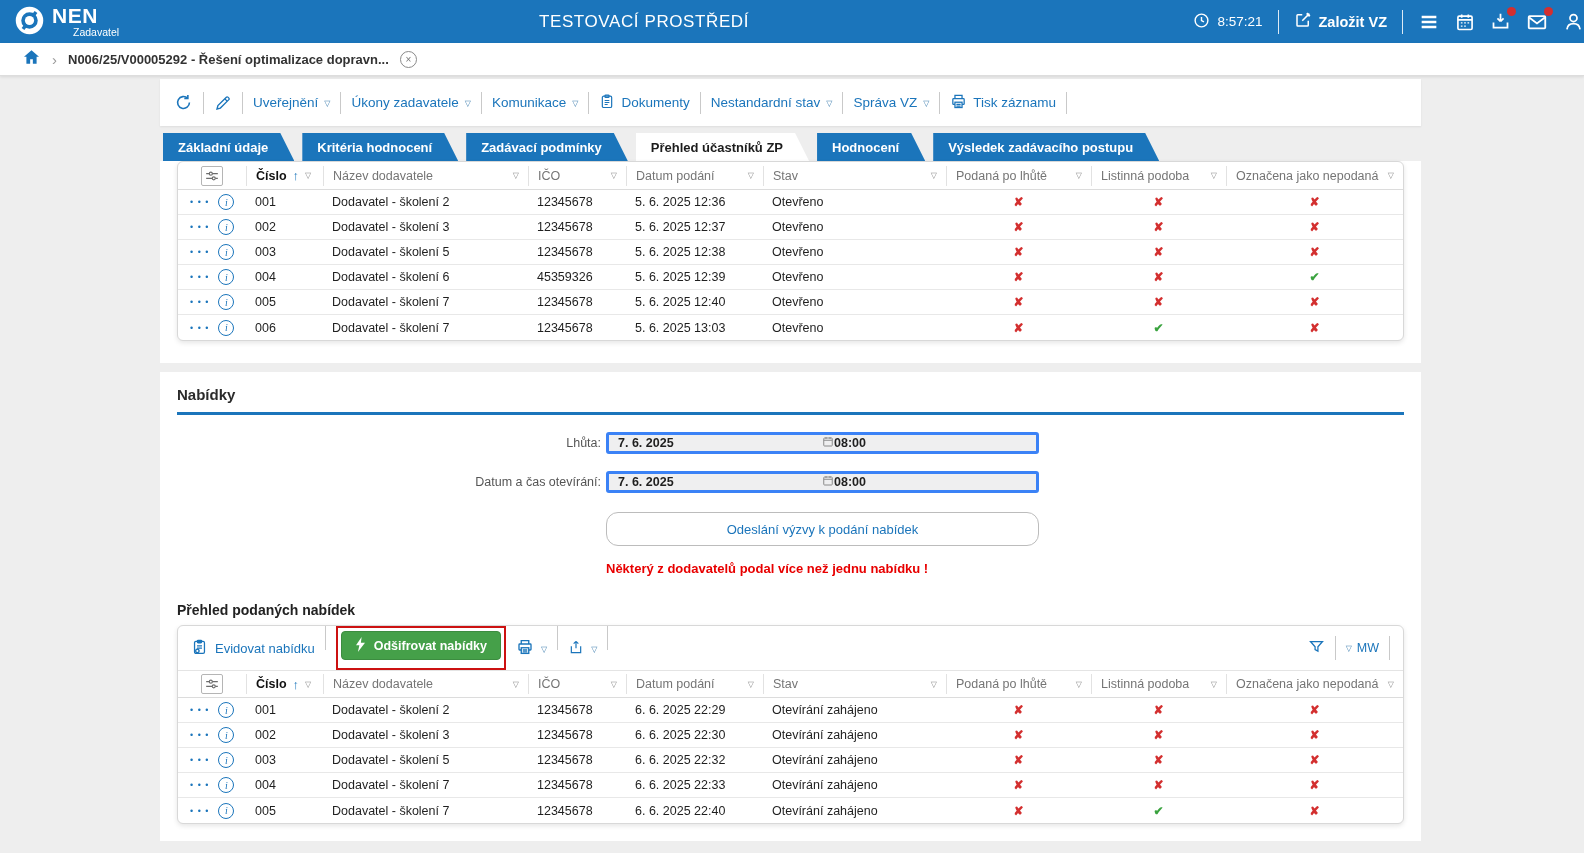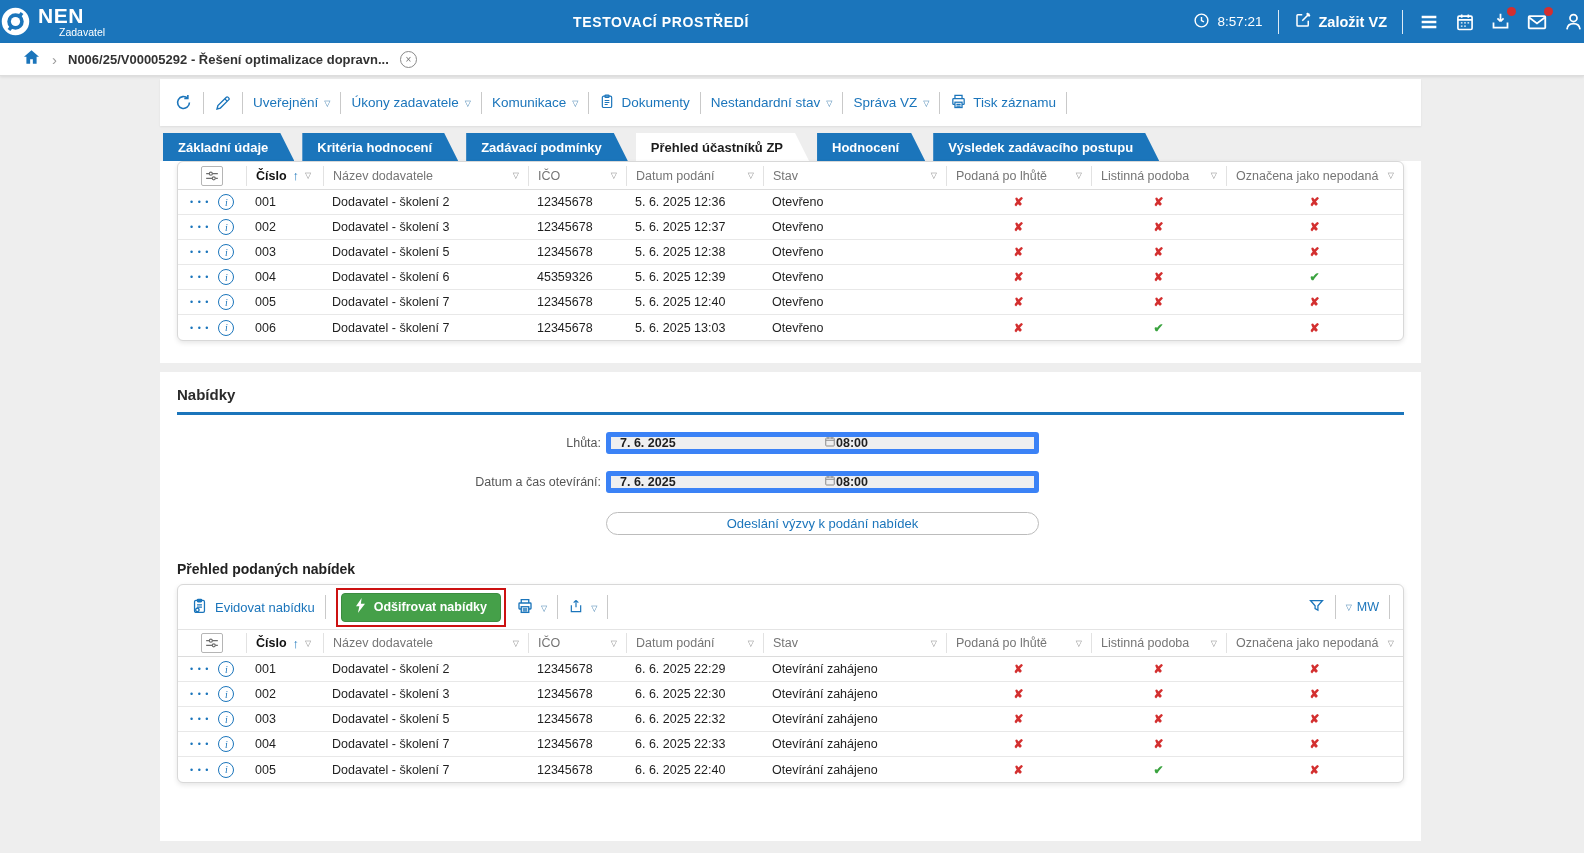--- a/index.html
+++ b/index.html
@@ -1,26 +1,26 @@
 <!DOCTYPE html>
 <html><head>
 <meta charset="utf-8">
 <style>
   *{box-sizing:border-box;margin:0;padding:0}
   html,body{width:1584px;height:853px}
   body{background:#eeeeee;font-family:"Liberation Sans",sans-serif;position:relative;overflow:hidden;color:#222}
 
   
   .topbar{position:absolute;top:0;left:0;width:100%;height:43px;background:#1b75bb;color:#fff;display:flex;align-items:center}
-  .brand{display:flex;align-items:center;gap:7px;}
+  .brand{display:flex;align-items:flex-start;gap:7px;padding-left:14px}
   .brand svg{display:block}
   .brand-text{position:relative;line-height:1}
   .brand-name{font-size:21px;font-weight:bold;letter-spacing:.5px}
   .brand-sub{display:block;font-size:10.5px;margin:1px 0 0 21px}
-  .env-title{position:absolute;left:661px;top:50%;transform:translate(-50%,-50%);font-size:14px;font-weight:bold;letter-spacing:.6px;white-space:nowrap}
+  .env-title{position:absolute;left:644px;top:50%;transform:translate(-50%,-50%);font-size:17px;font-weight:normal;letter-spacing:.6px;white-space:nowrap}
   .top-right{position:absolute;right:0;top:0;height:43px;display:flex;align-items:center;gap:15px;padding-right:0}
   .top-right .vsep{width:1px;height:24px;background:rgba(255,255,255,.85)}
   .clockwrap{display:flex;align-items:center;gap:7px;font-size:13.5px}
   .createvz{display:flex;align-items:center;gap:7px;font-size:14.5px;font-weight:bold;cursor:pointer}
   .ticon{position:relative;display:inline-flex;cursor:pointer}
   .badge-dot{position:absolute;top:-4px;right:-5px;width:9px;height:9px;border-radius:50%;background:#d32f2f}
 
   
   .breadcrumb{position:absolute;top:43px;left:0;width:100%;height:33px;background:#fff;border-bottom:1px solid #ddd;box-shadow:0 1px 3px rgba(0,0,0,.10);display:flex;align-items:center;gap:11px;padding-left:22px;z-index:5}
   .crumb-label{font-size:13px;font-weight:bold;color:#333}
@@ -70,30 +70,30 @@
   .cell.mark{text-align:center;font-weight:bold;font-size:12px}
   .mk.ok::before{content:"✔";color:#3aa33f}
   .mk.no::before{content:"✘";color:#d32f2f}
 
   
   .sec-pad{padding:14px 17px 0 17px}
   .sec-title{font-size:15px;font-weight:bold;color:#2b2b2b;padding-bottom:9px;border-bottom:3px solid #1b75bb}
   .formrow{display:flex;align-items:center;margin-top:17px}
   .formrow:first-of-type{margin-top:20px}
   .flabel{width:424px;text-align:right;font-size:12.5px;color:#555;margin-right:5px}
-  .field{width:433px;height:22px;background:#efeff0;border:5px solid #3b82f6;border-radius:3px;display:flex;align-items:center;padding:0 9px;font-size:12.5px;font-weight:bold;color:#1f1f1f}
+  .field{width:433px;height:22px;background:#efeff0;border:3px solid #3b82f6;border-radius:3px;display:flex;align-items:center;padding:0 9px;font-size:12.5px;font-weight:bold;color:#1f1f1f}
   .field .dpart{width:204px}
   .field .tpart{display:flex;align-items:center;gap:0}
-  .sendbtn{display:block;margin:19px 0 0 429px;width:433px;height:23px;background:#fff;border:1px solid #bcbcbc;border-radius:12px;color:#1b75bb;font-size:13px;font-family:"Liberation Sans",sans-serif;cursor:pointer}
+  .sendbtn{display:block;margin:19px 0 0 429px;width:433px;height:34px;background:#fff;border:1px solid #bcbcbc;border-radius:12px;color:#1b75bb;font-size:13px;font-family:"Liberation Sans",sans-serif;cursor:pointer}
   .warnmsg{margin:15px 0 0 429px;color:#e80000;font-size:13px;font-weight:bold}
   .ovtitle{margin-top:26px;font-size:14px;font-weight:bold;color:#222}
 
   
   .ocard{margin:7px 17px 0 17px}
-  .otb{height:44px;display:flex;align-items:center;gap:10px;padding:0 13px;border-bottom:0}
+  .otb{height:44px;display:flex;gap:10px;padding:0 13px;border-bottom:0}
   .otb .vsep{width:1px;height:24px;background:#c9c9c9}
   .linkbtn{display:flex;align-items:center;gap:7px;color:#1b75bb;font-size:13px;cursor:pointer;white-space:nowrap}
   .annot{border:2px solid #cc1111;padding:3px;display:inline-flex}
   .greenbtn{display:flex;align-items:center;gap:8px;background:#45a049;border:1px solid #3c8c40;border-radius:4px;color:#fff;font-weight:bold;font-size:12.5px;height:29px;padding:0 13px;cursor:pointer;white-space:nowrap}
   .otb-right{margin-left:auto;display:flex;align-items:center;gap:10px;color:#1b75bb}
   .mw{font-size:12.5px;color:#1b75bb;cursor:pointer;display:flex;align-items:center;gap:5px}
 </style>
 </head>
 <body>
 
@@ -418,20 +418,21 @@
                 <rect x="3.5" y="5" width="17" height="16" rx="1.5"></rect>
                 <path d="M3.5 9.5h17M8 3v4M16 3v4"></path>
               </svg></span>
           <span>08:00</span>
         </span>
       </div>
     </div>
 
     <button class="sendbtn">Odeslání výzvy k podání nabídek</button>
 
+    <div class="warnmsg">Některý z dodavatelů podal více než jednu nabídku !</div>
 
     <div class="ovtitle">Přehled podaných nabídek</div>
   </div>
 
   <div class="tcard ocard grid">
     <div class="otb">
       <span class="linkbtn">
         <span><svg width="17" height="18" viewBox="0 0 24 24" fill="none" stroke="#1b75bb" stroke-width="1.8">
               <rect x="5" y="4" width="14" height="17" rx="2"></rect>
               <rect x="9" y="2.5" width="6" height="3.5" rx="1"></rect>

